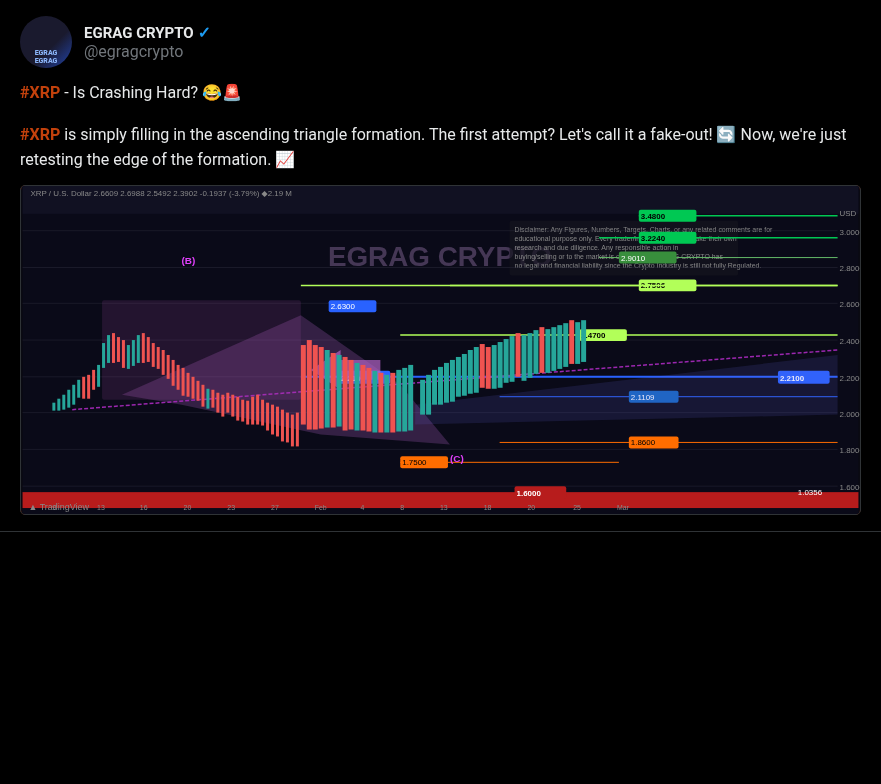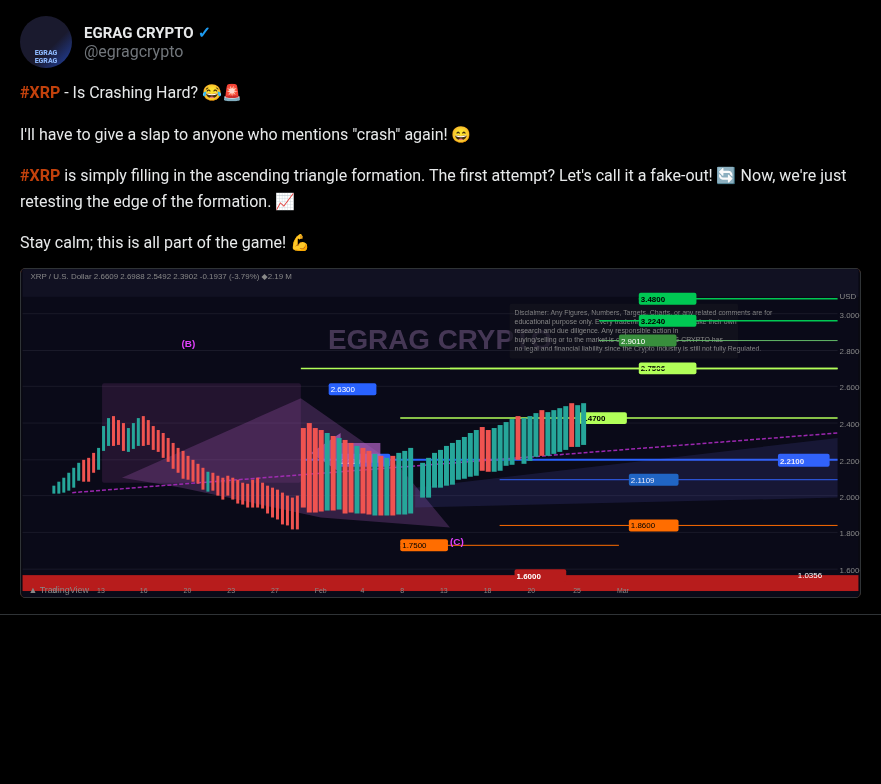--- a/index.html
+++ b/index.html
@@ -170,25 +170,23 @@
         </div>
         <div class="username">@egragcrypto</div>
       </div>
     </div>
   </div>
 
   <div class="content">
     <p>
       <span class="hashtag">#XRP</span><span> - Is Crashing Hard? 😂🚨</span>
     </p>
-    <p>I'll have to give a slap to anyone who mentions "crash" again! 😄</p>
     <p>
       <span class="hashtag">#XRP</span><span> is simply filling in the ascending triangle formation. The first attempt? Let's call it a fake-out! 🔄 Now, we're just retesting the edge of the formation. 📈</span>
     </p>
-    <p>Stay calm; this is all part of the game! 💪</p>
   </div>
 
   <div class="chart-container">
     <div class="chart-inner">
       <svg class="chart-svg" viewBox="0 0 841 330" xmlns="http://www.w3.org/2000/svg">
 
         <rect width="841" height="330" fill="#0a0a18"></rect>
 
         <rect width="841" height="28" fill="#111122"></rect>
         <text x="8" y="10" fill="#888" font-size="8" font-family="Arial">XRP / U.S. Dollar   2.6609   2.6988   2.5492   2.3902   -0.1937 (-3.79%)   ◆2.19 M</text>

